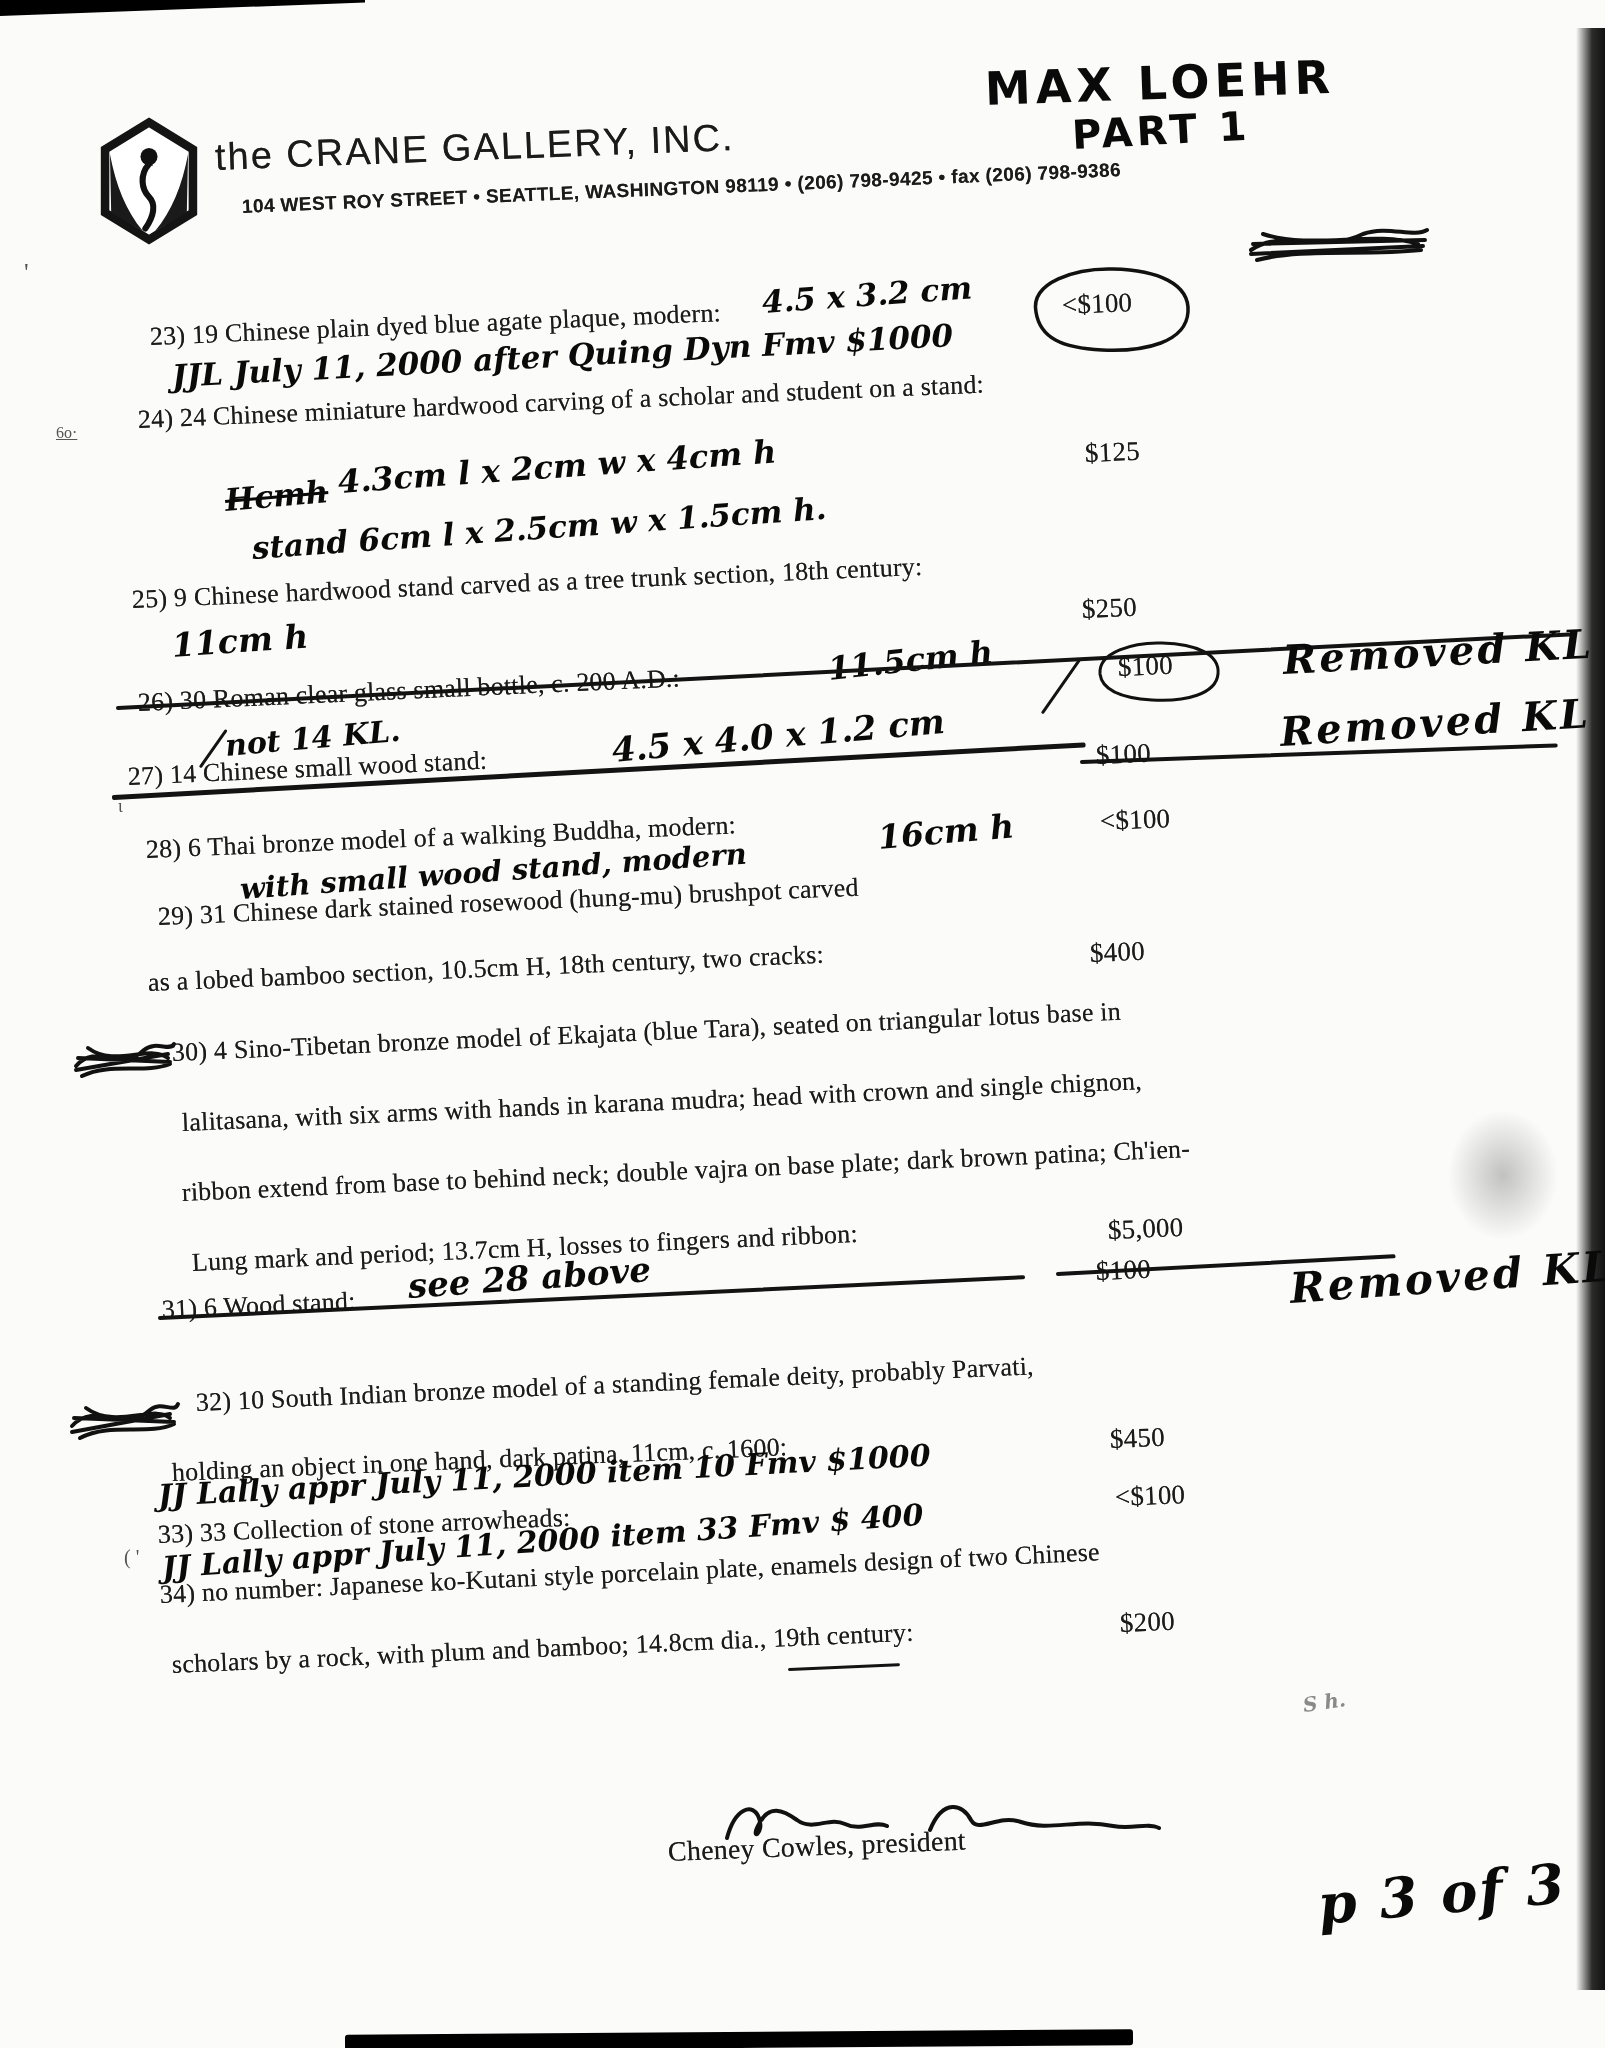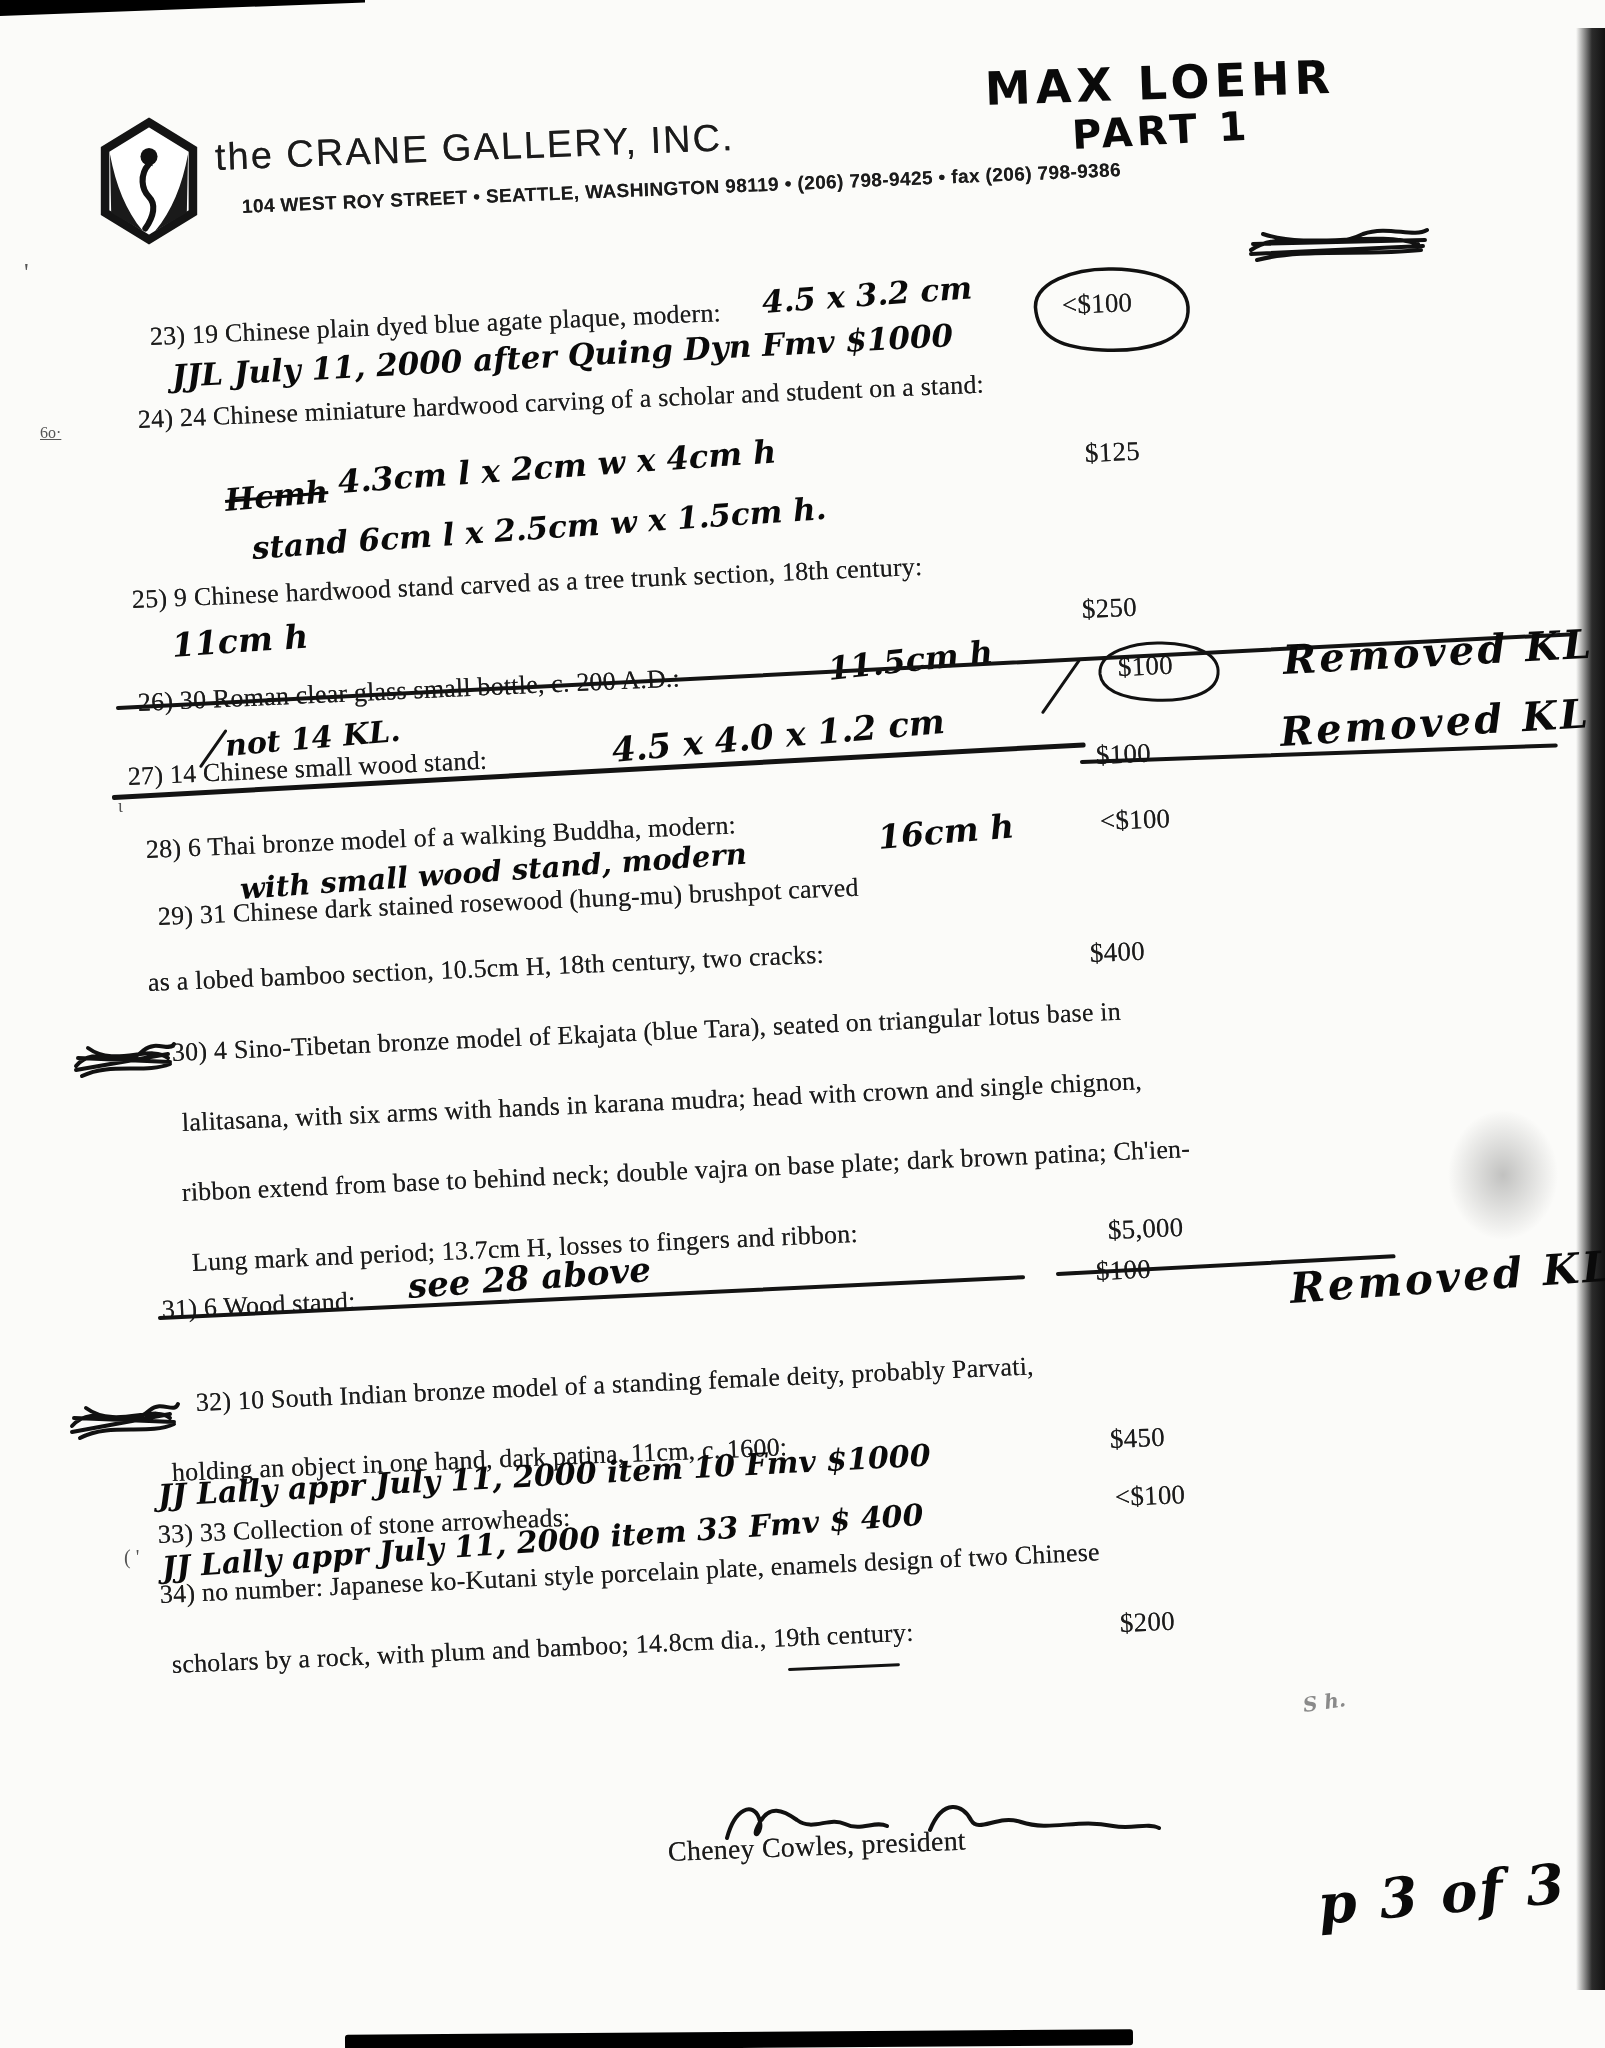--- a/index.html
+++ b/index.html
@@ -129,19 +129,19 @@
   <div class="strike" style="left:788px;top:1668px;width:112px;height:3px;transform:rotate(-2.5deg);"></div>
 
   <svg style="left:715px;top:1780px" width="455" height="75" viewBox="0 0 455 75">
     <path class="inkline" stroke-width="4" d="M12,58 C20,28 38,22 44,38 C50,54 34,62 44,44 C54,24 68,30 82,40 C98,52 114,36 130,44 C146,52 160,40 172,46"></path>
     <path class="inkline" stroke-width="4" d="M215,50 C228,18 248,24 256,40 C264,54 282,34 306,42 C336,52 362,38 398,46 C418,50 432,42 444,48"></path>
   </svg>
   <div class="t" style="left:668px;top:1836px;font-size:28px;transform:rotate(-2.2deg);">Cheney Cowles, president</div>
 
   <div class="hw speck" style="left:1303px;top:1693px;font-size:20px;color:#8a8a8a;transform:rotate(-8deg);">S h.</div>
   <div class="speck" style="left:24px;top:258px;font-size:26px;">'</div>
-  <div class="speck" style="left:40px;top:424px;font-size:16px;text-decoration:underline;">6o·</div>
+  <div class="speck" style="left:56px;top:424px;font-size:16px;text-decoration:underline;">6o·</div>
   <div class="speck" style="left:118px;top:796px;font-size:18px;">ι</div>
   <div class="speck" style="left:124px;top:1546px;font-size:20px;">( '</div>
 
   <div class="hw" style="left:1318px;top:1872px;font-size:55px;letter-spacing:2px;transform:rotate(-5deg);">p 3 of 3</div>
 
 </div>
 
 </body></html>

